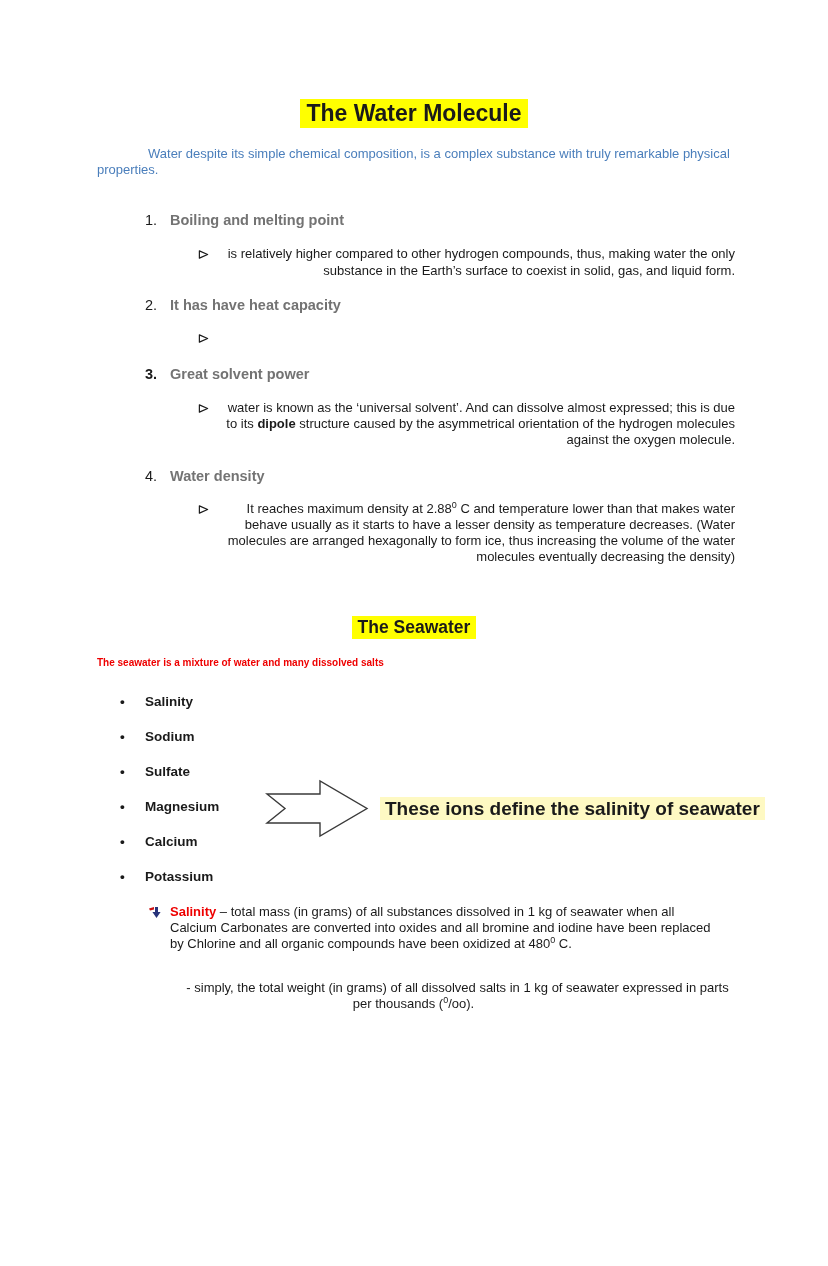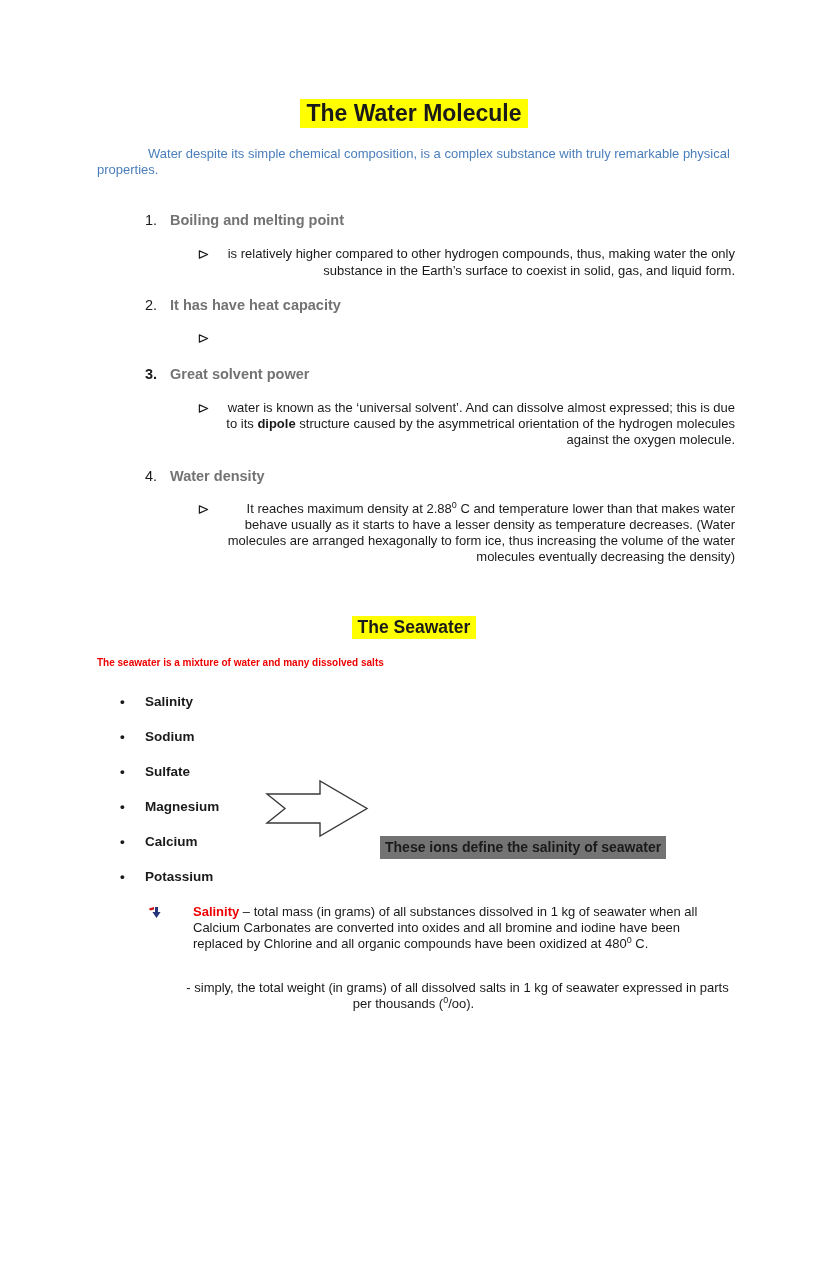--- a/index.html
+++ b/index.html
@@ -22,23 +22,23 @@
   .sub-marker{width:22px;flex:0 0 22px;padding-top:2px;}
   .sub-text{width:515px;text-align:right;}
   .bold{font-weight:bold;}
   sup{font-size:9px;line-height:0;vertical-align:super;}
   .section-title{text-align:center;font-size:17.5px;line-height:24px;font-weight:bold;margin-top:50px;}
   .lead{color:#ee0000;font-weight:bold;font-size:10px;line-height:18px;margin:14px 98px 0 97px;}
   .ion-list{margin:22px 98px 0 120px;padding:0;list-style:none;}
   .ion-list li{display:flex;height:17px;margin-bottom:18px;font-weight:bold;font-size:13.5px;}
   .ion-dot{width:25px;flex:0 0 25px;}
   .block-arrow{position:absolute;left:263px;top:779px;}
-  .callout{position:absolute;left:380px;top:797px;background:#737373;
-    font-weight:bold;font-size:14px;line-height:17px;padding:3px 5px;white-space:nowrap;margin-top:39px;}
-  .salinity{display:flex;margin-left:148px;margin-right:98px;margin-top:11px;gap:23px;}
+  .callout{position:absolute;left:380px;top:797px;background:#fef9c3;
+    font-weight:bold;font-size:19px;line-height:17px;padding:3px 5px;white-space:nowrap;}
+  .salinity{display:flex;margin-left:148px;margin-right:98px;margin-top:11px;}
   .sal-marker{width:22px;flex:0 0 22px;padding-top:2px;}
   .sal-text{width:548px;}
   .sal-term{color:#ee0000;font-weight:bold;}
   .note{margin:27px 98px 0 97px;text-indent:88px;text-align:center;}
 </style>
 </head>
 <body>
 
 <div class="page">
 

